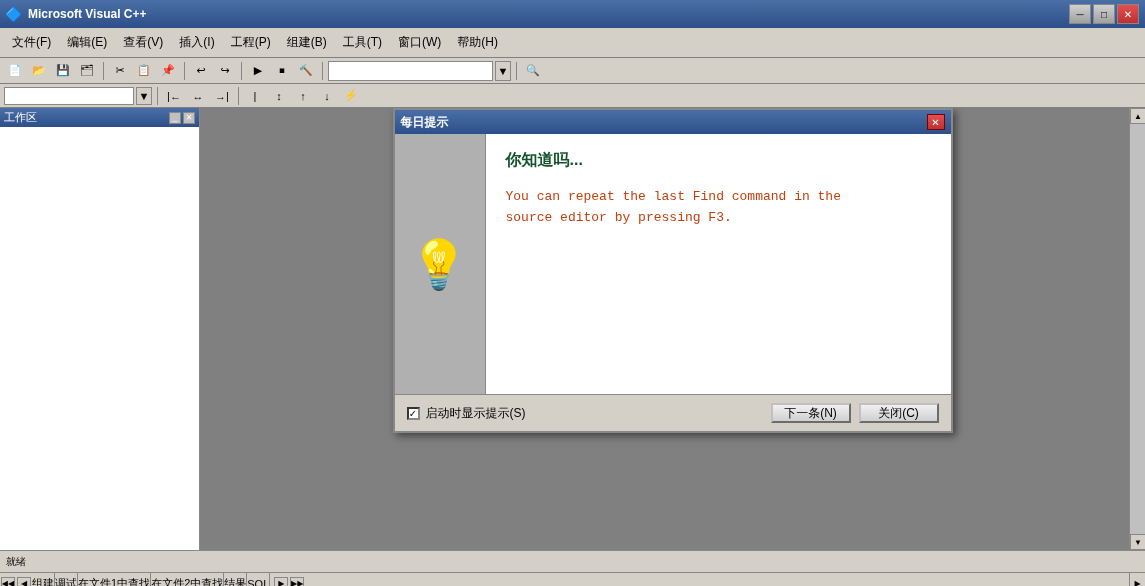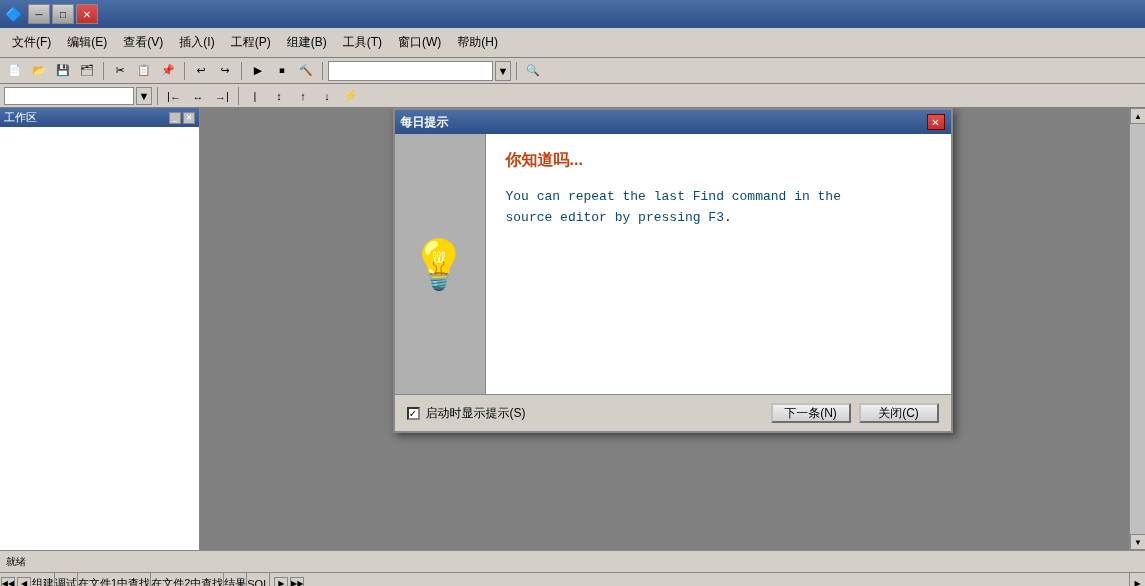--- a/index.html
+++ b/index.html
@@ -290,27 +290,27 @@
       flex: 1;
       padding: 16px 20px;
       background: white;
       border-left: 1px solid #888;
     }
     .dialog-heading {
       font-size: 16px;
       font-weight: bold;
       font-family: 'SimSun', sans-serif;
       margin-bottom: 16px;
-      color: #c2410c;
+      color: #14532d;
     }
     .dialog-body-text {
       font-size: 13px;
       font-family: 'Courier New', monospace;
       line-height: 1.6;
-      color: #0c4a6e;
+      color: #c2410c;
     }
     .dialog-footer {
       background: #d4d0c8;
       padding: 8px 12px;
       display: flex;
       align-items: center;
       border-top: 1px solid #888;
     }
     .dialog-checkbox-area {
       display: flex;
@@ -362,20 +362,21 @@
       flex-direction: column;
     }
   </style>
 </head>
 <body>
 
 <div class="title-bar">
   <div class="title-bar-icon">
     <span style="font-size:14px;">🔷</span>
   </div>
+  <span class="title-bar-text">Microsoft Visual C++</span>
   <div class="title-bar-buttons">
     <div class="title-btn">─</div>
     <div class="title-btn">□</div>
     <div class="title-btn close-btn">✕</div>
   </div>
 </div>
 
 <div class="menu-bar">
   <div class="menu-item">文件(F)</div>
   <div class="menu-item">编辑(E)</div>

